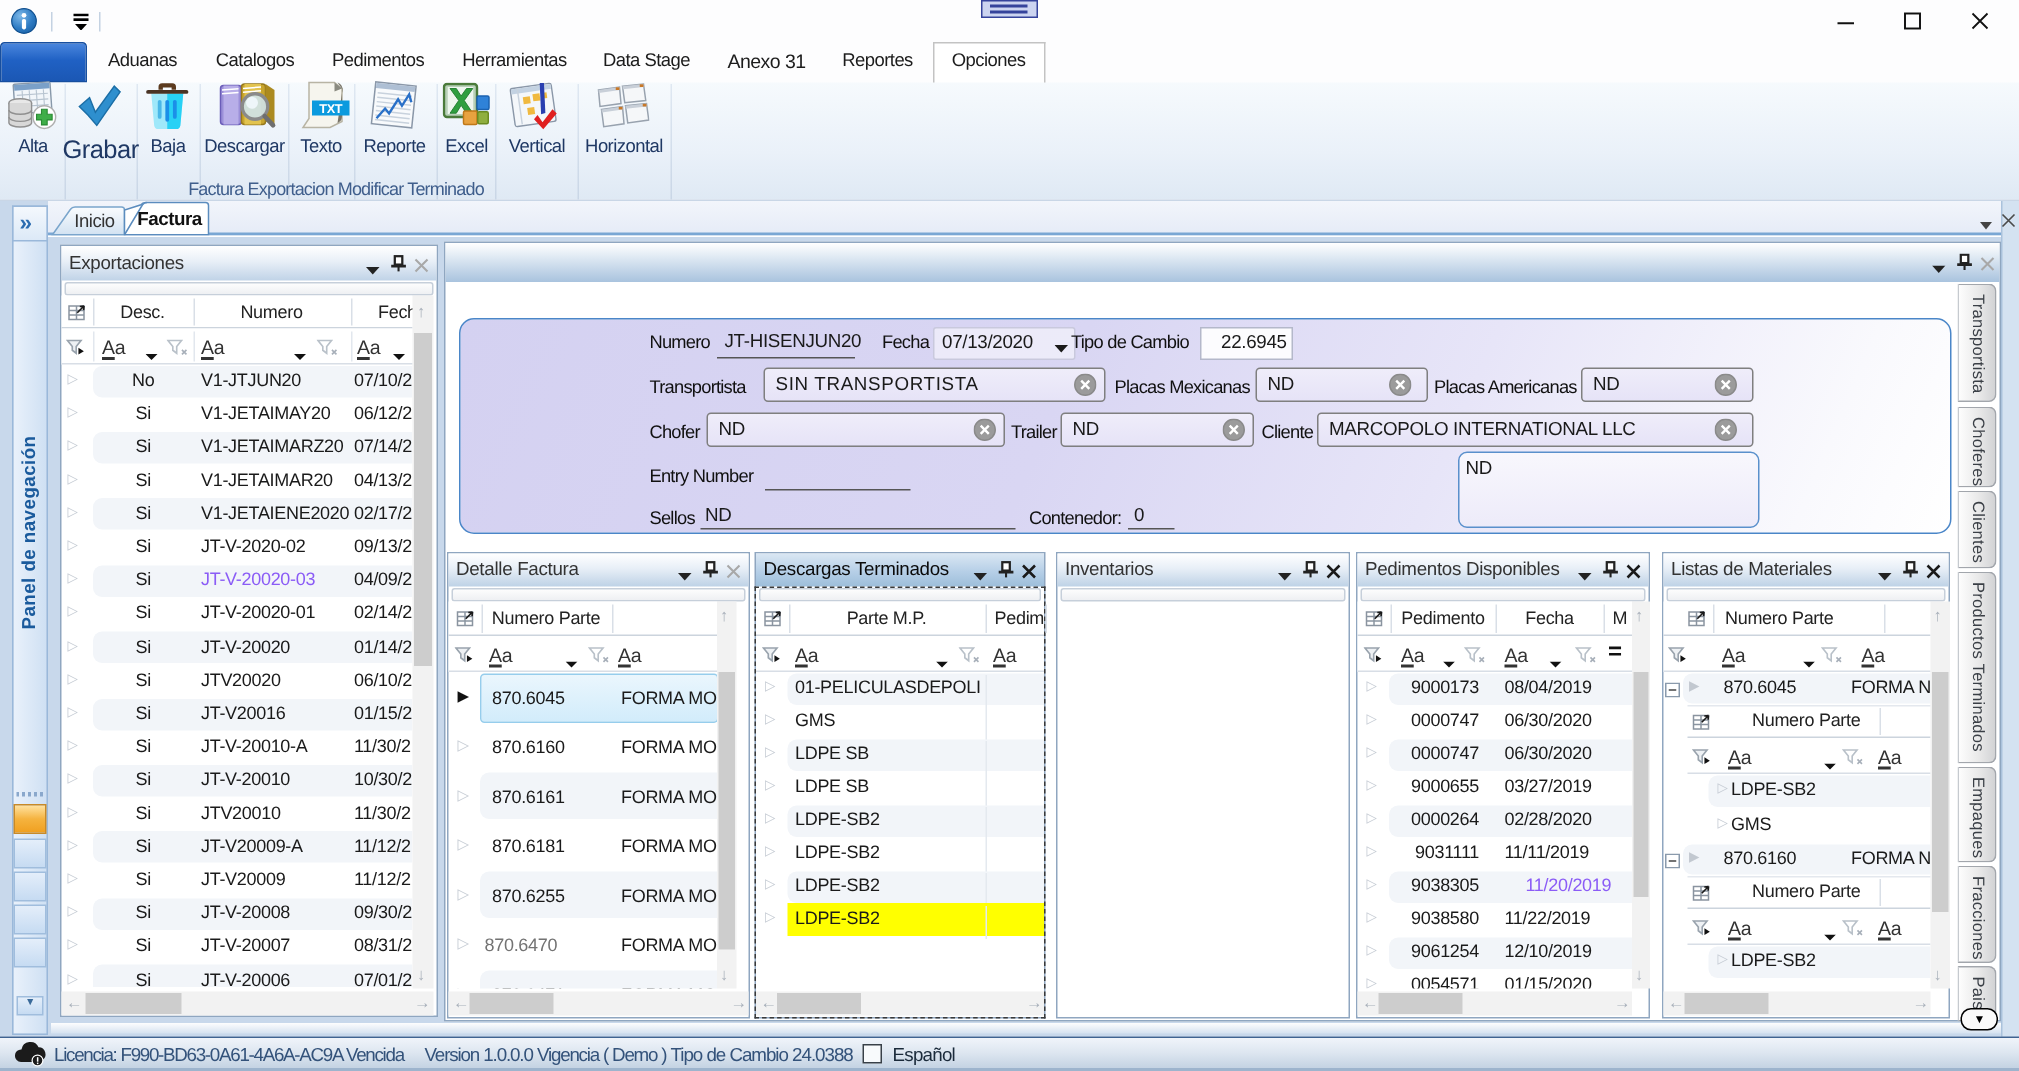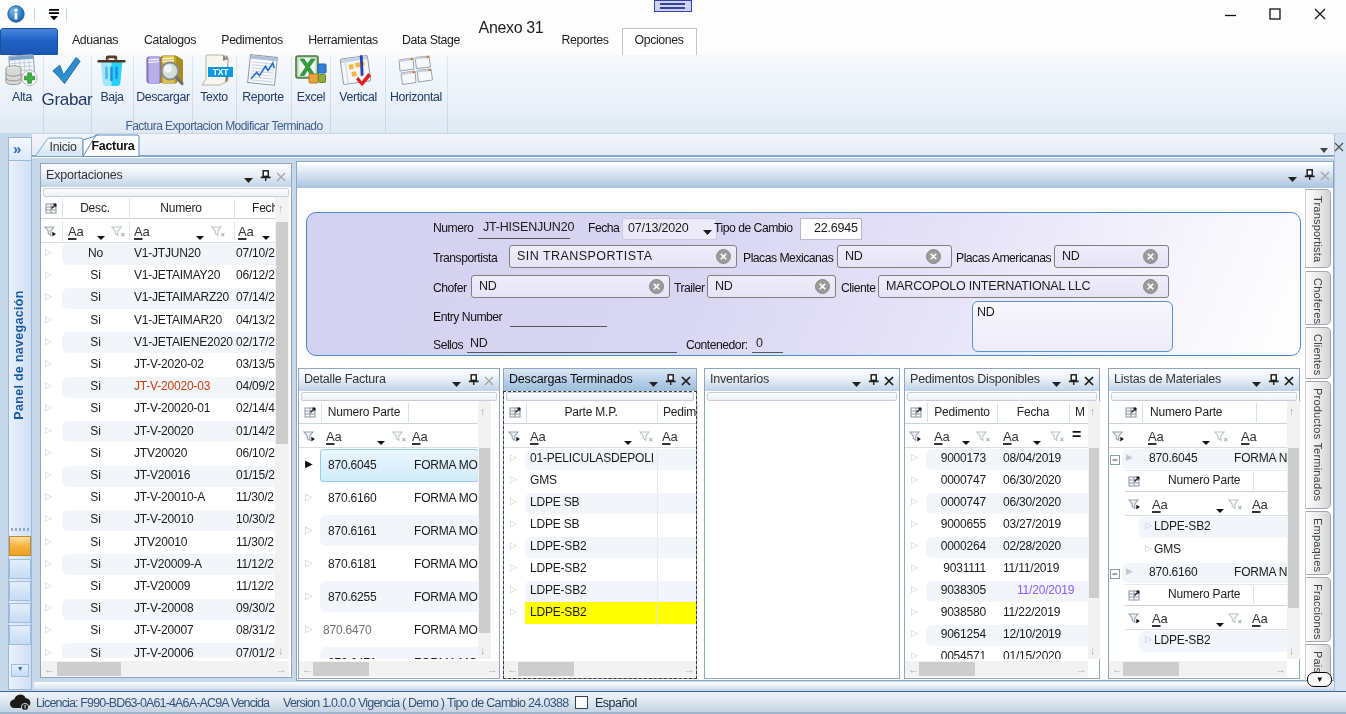--- a/index.html
+++ b/index.html
@@ -43,21 +43,21 @@
       <div style="position:absolute;left:5px;top:6px;width:25px;height:1.6px;background:#35439b"></div>
     </div>
     <div class="c" style="left:0px;top:28px;width:1346px;height:27px;box-sizing:border-box;background:#fdfdfe"></div>
     <div class="c" style="left:0px;top:28px;width:58px;height:27px;box-sizing:border-box;background:linear-gradient(#4a86dd,#2061c4 45%,#1b57b4);border:1px solid #174f9f;border-radius:3px 3px 0 0"></div>
     <div class="c" style="left:622px;top:28px;width:75px;height:28px;box-sizing:border-box;background:#fff;border:1px solid #c3c3c3;border-bottom:none"></div>
     <div class="c" style="left:0px;top:33px;left:95px;transform:translateX(-50%);font-size:12.3px;letter-spacing:-0.35px;color:#1c1c1c">Aduanas</div>
     <div class="c" style="left:0px;top:33px;left:170px;transform:translateX(-50%);font-size:12.3px;letter-spacing:-0.35px;color:#1c1c1c">Catalogos</div>
     <div class="c" style="left:0px;top:33px;left:252px;transform:translateX(-50%);font-size:12.3px;letter-spacing:-0.35px;color:#1c1c1c">Pedimentos</div>
     <div class="c" style="left:0px;top:33px;left:343px;transform:translateX(-50%);font-size:12.3px;letter-spacing:-0.35px;color:#1c1c1c">Herramientas</div>
     <div class="c" style="left:0px;top:33px;left:431px;transform:translateX(-50%);font-size:12.3px;letter-spacing:-0.35px;color:#1c1c1c">Data Stage</div>
-    <div class="c" style="left:0px;top:19px;left:511px;transform:translateX(-50%);font-size:16px;letter-spacing:-0.35px;color:#1c1c1c">Anexo 31</div>
+    <div class="c" style="left:0px;top:33px;left:511px;transform:translateX(-50%);font-size:13px;letter-spacing:-0.35px;color:#1c1c1c">Anexo 31</div>
     <div class="c" style="left:0px;top:33px;left:585px;transform:translateX(-50%);font-size:12.3px;letter-spacing:-0.35px;color:#1c1c1c">Reportes</div>
     <div class="c" style="left:0px;top:33px;left:659px;transform:translateX(-50%);font-size:12.3px;letter-spacing:-0.35px;color:#1c1c1c">Opciones</div>
     <div class="c" style="left:0px;top:55px;width:1346px;height:79px;box-sizing:border-box;background:linear-gradient(#f6fafd,#eaf1f9 60%,#dfe9f4);border-bottom:1px solid #c9d6e6"></div>
     <div class="c" style="left:43px;top:56px;width:1px;height:77px;box-sizing:border-box;background:linear-gradient(#dfe8f2,#c9d6e6)"></div>
     <div class="c" style="left:91px;top:56px;width:1px;height:77px;box-sizing:border-box;background:linear-gradient(#dfe8f2,#c9d6e6)"></div>
     <div class="c" style="left:133px;top:56px;width:1px;height:77px;box-sizing:border-box;background:linear-gradient(#dfe8f2,#c9d6e6)"></div>
     <div class="c" style="left:192px;top:56px;width:1px;height:77px;box-sizing:border-box;background:linear-gradient(#dfe8f2,#c9d6e6)"></div>
     <div class="c" style="left:236px;top:56px;width:1px;height:77px;box-sizing:border-box;background:linear-gradient(#dfe8f2,#c9d6e6)"></div>
     <div class="c" style="left:291px;top:56px;width:1px;height:77px;box-sizing:border-box;background:linear-gradient(#dfe8f2,#c9d6e6)"></div>
     <div class="c" style="left:330px;top:56px;width:1px;height:77px;box-sizing:border-box;background:linear-gradient(#dfe8f2,#c9d6e6)"></div>
@@ -311,34 +311,34 @@
         <div style="position:absolute;left:21px;top:0.5px;right:0;height:21px;background:#f2f5f9;border-radius:6px 0 0 6px"></div>
         <div style="position:absolute;left:4px;top:4px;color:#c6ccd4;font-size:9px">▷</div>
         <div style="position:absolute;left:21px;top:3px;width:67px;text-align:center;color:#1a1a1a">Si</div>
         <div style="position:absolute;left:93px;top:3px;color:#1a1a1a">V1-JETAIENE2020</div>
         <div style="position:absolute;left:195px;top:3px;color:#1a1a1a">02/17/2</div>
       </div>
       <div style="position:absolute;left:0;top:111.0px;width:100%;height:22.2px">
         <div style="position:absolute;left:4px;top:4px;color:#c6ccd4;font-size:9px">▷</div>
         <div style="position:absolute;left:21px;top:3px;width:67px;text-align:center;color:#1a1a1a">Si</div>
         <div style="position:absolute;left:93px;top:3px;color:#1a1a1a">JT-V-2020-02</div>
-        <div style="position:absolute;left:195px;top:3px;color:#1a1a1a">03/13/5</div>
+        <div style="position:absolute;left:195px;top:3px;color:#1a1a1a">09/13/2</div>
       </div>
       <div style="position:absolute;left:0;top:133.2px;width:100%;height:22.2px">
         <div style="position:absolute;left:21px;top:0.5px;right:0;height:21px;background:#f2f5f9;border-radius:6px 0 0 6px"></div>
         <div style="position:absolute;left:4px;top:4px;color:#c6ccd4;font-size:9px">▷</div>
         <div style="position:absolute;left:21px;top:3px;width:67px;text-align:center;color:#1a1a1a">Si</div>
-        <div style="position:absolute;left:93px;top:3px;color:#c2410c">JT-V-20020-03</div>
+        <div style="position:absolute;left:93px;top:3px;color:#8b5cf6">JT-V-20020-03</div>
         <div style="position:absolute;left:195px;top:3px;color:#1a1a1a">04/09/2</div>
       </div>
       <div style="position:absolute;left:0;top:155.4px;width:100%;height:22.2px">
         <div style="position:absolute;left:4px;top:4px;color:#c6ccd4;font-size:9px">▷</div>
         <div style="position:absolute;left:21px;top:3px;width:67px;text-align:center;color:#1a1a1a">Si</div>
         <div style="position:absolute;left:93px;top:3px;color:#1a1a1a">JT-V-20020-01</div>
-        <div style="position:absolute;left:195px;top:3px;color:#1a1a1a">02/14/4</div>
+        <div style="position:absolute;left:195px;top:3px;color:#1a1a1a">02/14/2</div>
       </div>
       <div style="position:absolute;left:0;top:177.6px;width:100%;height:22.2px">
         <div style="position:absolute;left:21px;top:0.5px;right:0;height:21px;background:#f2f5f9;border-radius:6px 0 0 6px"></div>
         <div style="position:absolute;left:4px;top:4px;color:#c6ccd4;font-size:9px">▷</div>
         <div style="position:absolute;left:21px;top:3px;width:67px;text-align:center;color:#1a1a1a">Si</div>
         <div style="position:absolute;left:93px;top:3px;color:#1a1a1a">JT-V-20020</div>
         <div style="position:absolute;left:195px;top:3px;color:#1a1a1a">01/14/2</div>
       </div>
       <div style="position:absolute;left:0;top:199.8px;width:100%;height:22.2px">
         <div style="position:absolute;left:4px;top:4px;color:#c6ccd4;font-size:9px">▷</div>

